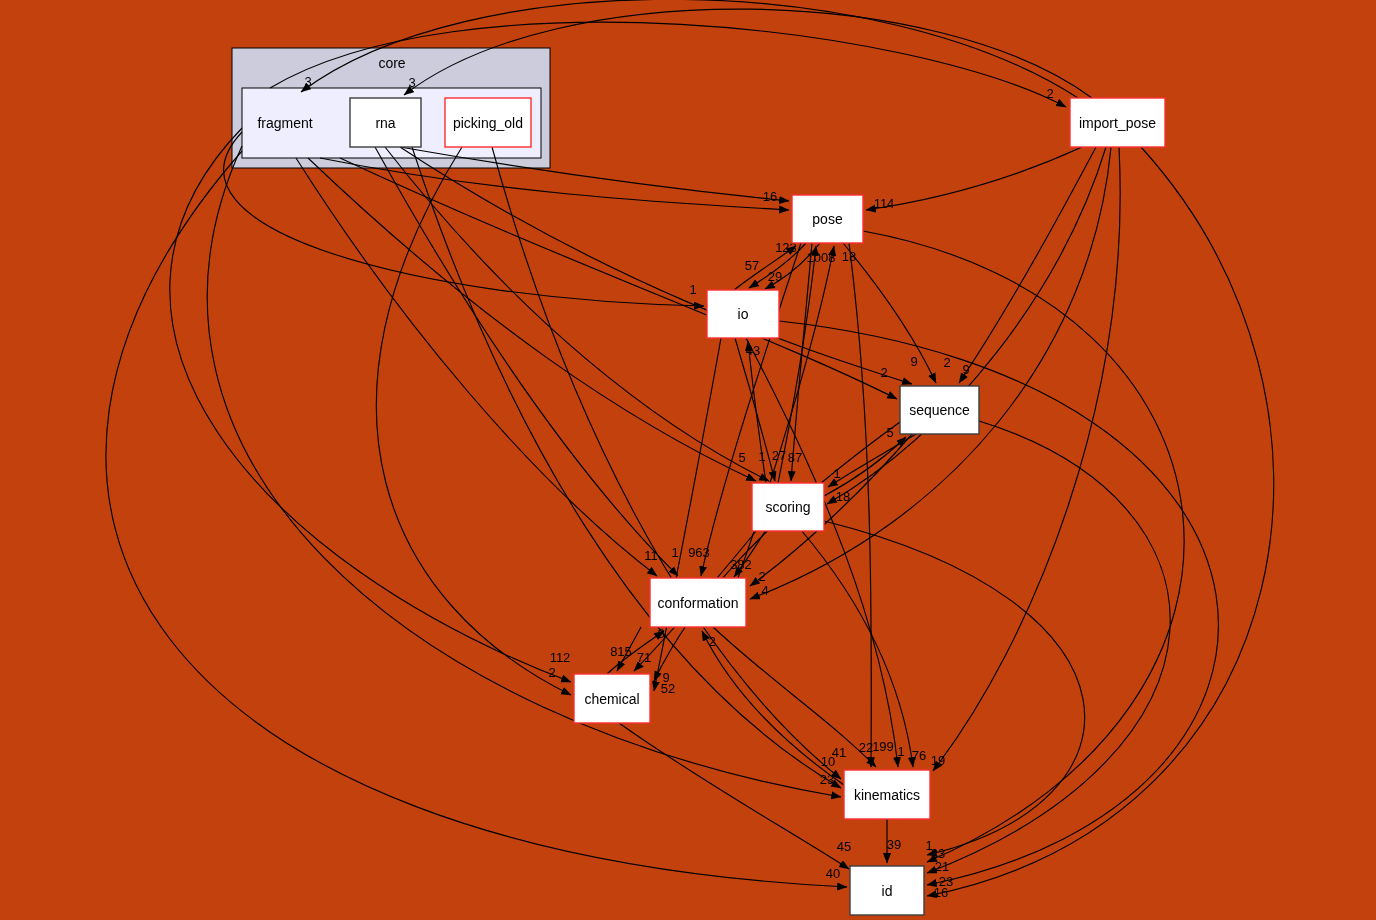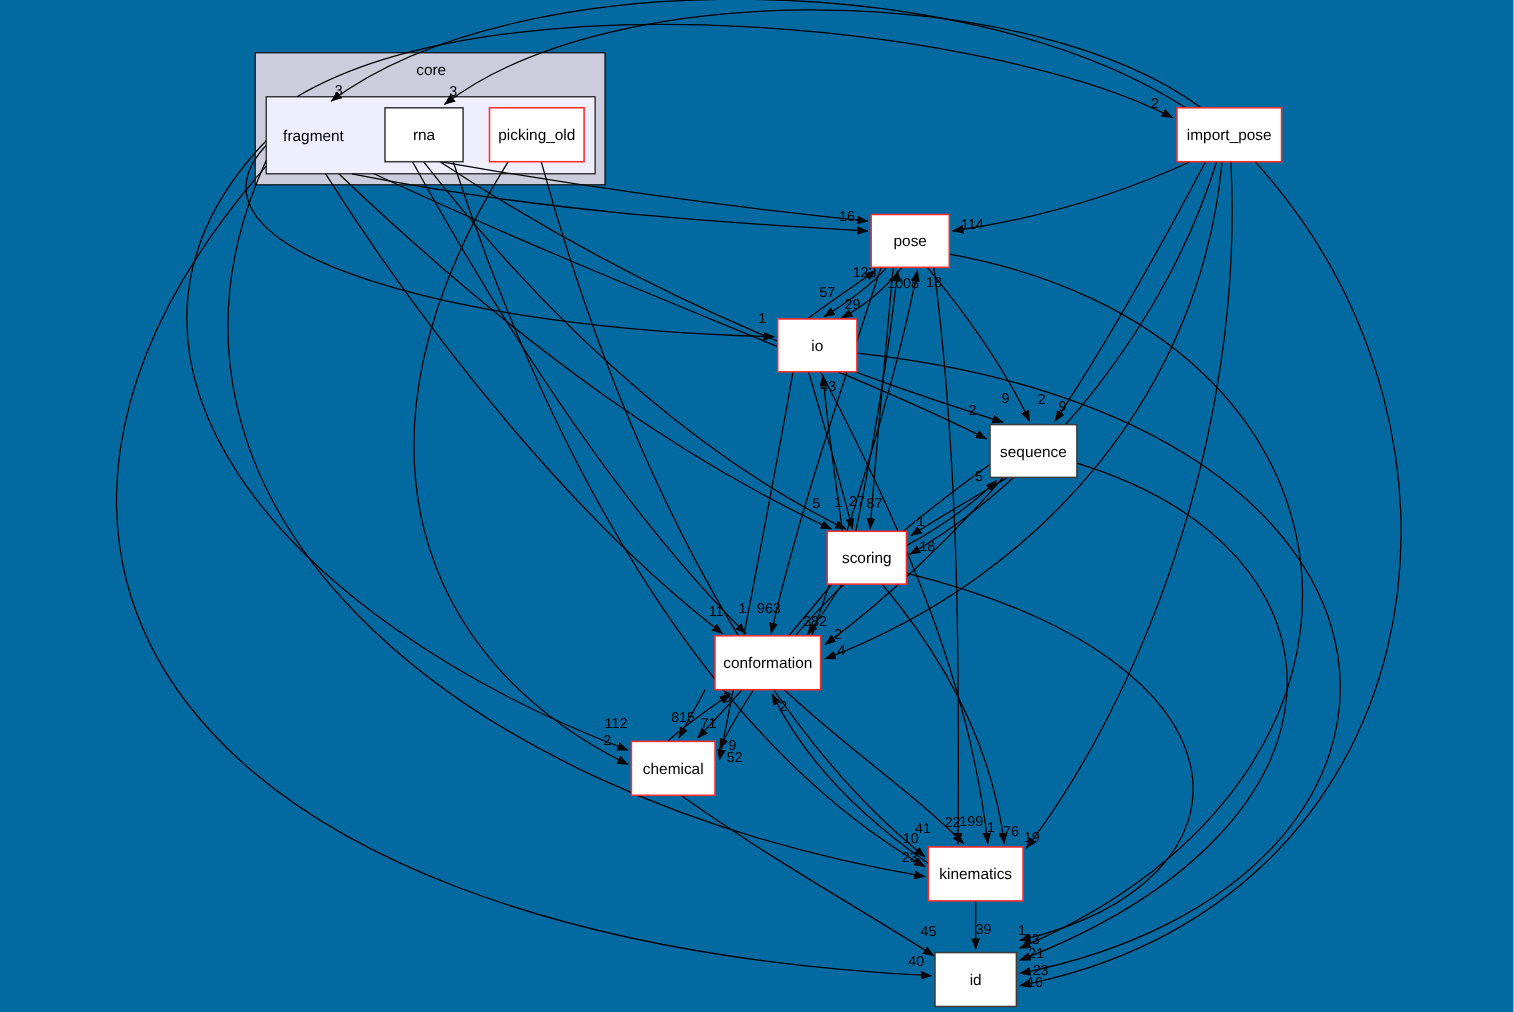--- a/index.html
+++ b/index.html
@@ -1,16 +1,16 @@
 <!DOCTYPE html>
 <html><head>
 <meta charset="utf-8">
 <style>
   html,body{margin:0;padding:0;background:#ffffff;}
-  #stage{position:relative;width:1376px;height:920px;background:#0369a1;overflow:hidden;
+  #stage{position:relative;width:1376px;height:920px;background:#c2410c;overflow:hidden;
          font-family:"Liberation Sans", sans-serif;}
   svg{display:block;}
   text{font-family:"Liberation Sans", sans-serif;}
 </style>
 </head>
 <body>
 
 <div id="stage">
   <svg id="graph-svg" width="1376" height="920" viewBox="0 0 1376 920" xmlns="http://www.w3.org/2000/svg">
     <defs>

